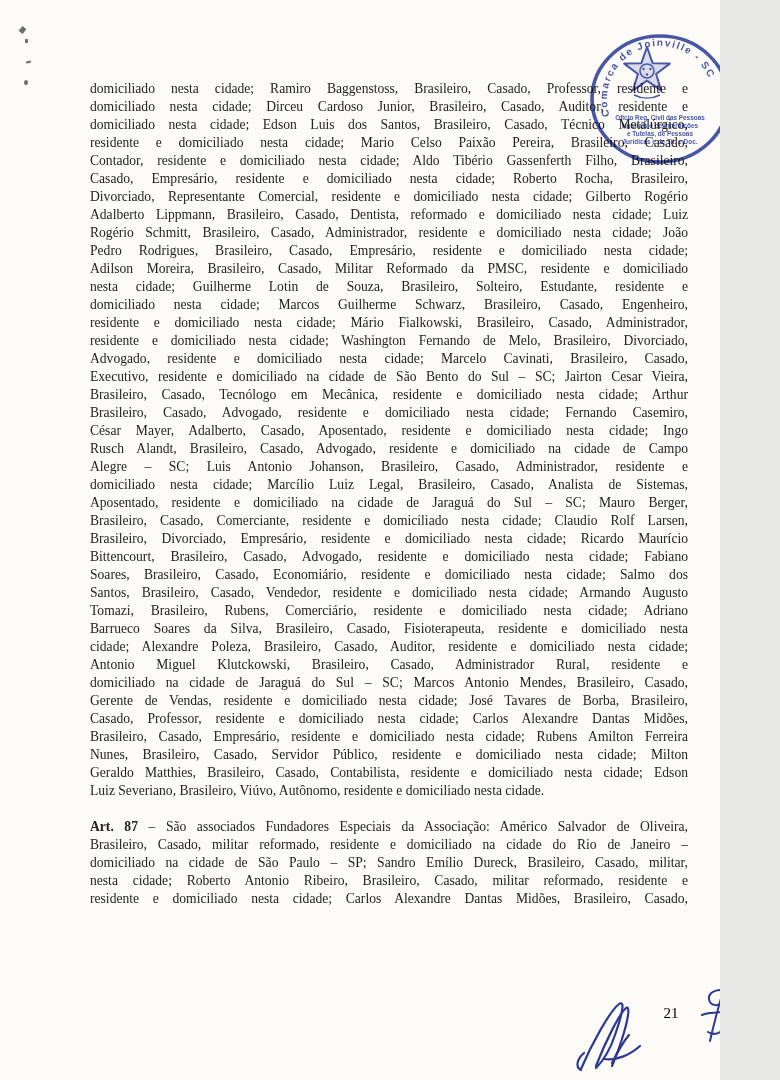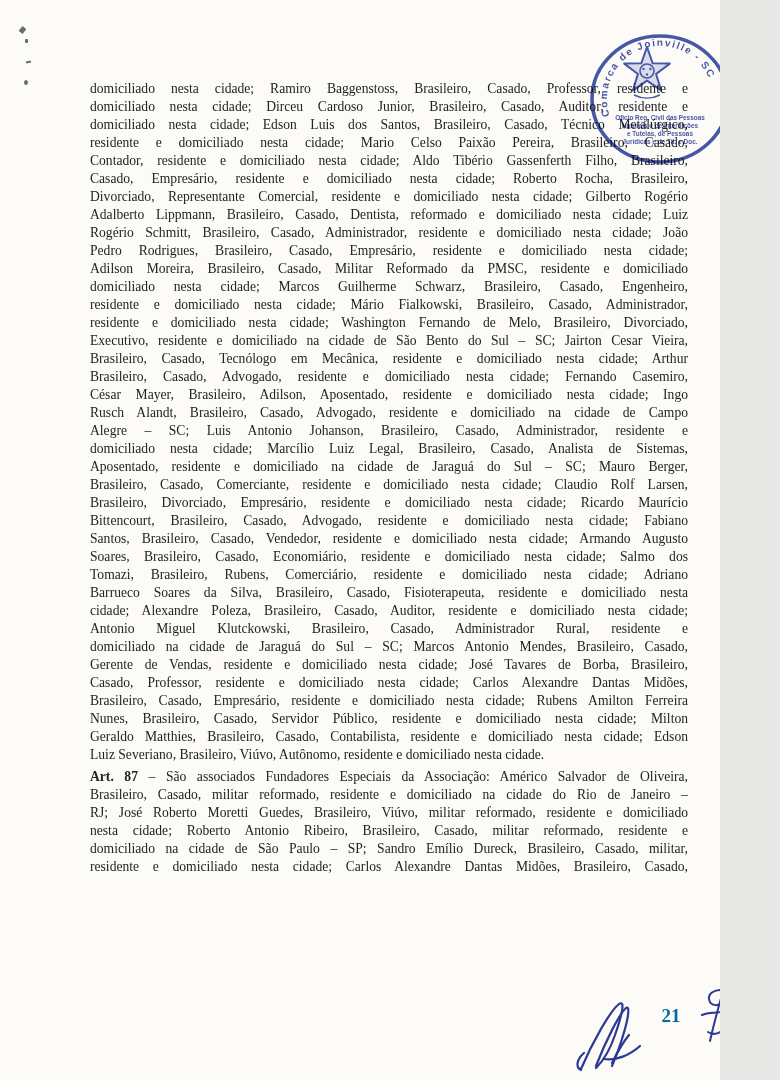--- a/index.html
+++ b/index.html
@@ -11,42 +11,42 @@
   }
   .text-block{
     position:absolute; left:90px; top:80px; width:598px;
     color:#232325; font-size:13.6px; line-height:18px;
   }
   .line{
     text-align:justify; text-align-last:justify;
     max-height:18px; overflow:hidden;
   }
   #para1 .line:last-child{ text-align-last:left; }
-  .para2{ margin-top:4px; }
+  .para2{ margin-top:18px; }
   .para2 b{ font-weight:bold; }
   
   .stamp{
     position:absolute; left:586px; top:31px;
     mix-blend-mode:multiply; opacity:.88;
   }
   .stamp text{ fill:#2e3f9e; }
   
   .ink{ position:absolute; color:#31409c; mix-blend-mode:multiply; }
   .hw-23{
     left:722px; top:60px; font-size:16px; font-style:italic;
     transform:rotate(-38deg); letter-spacing:2px; font-family:"DejaVu Serif", serif;
   }
   .hw-d{
     left:727px; top:86px; font-size:31px; font-style:italic; font-weight:bold;
     transform:rotate(8deg); font-family:"DejaVu Serif", serif;
   }
   .pageno{
     position:absolute; left:655px; top:1005px; width:32px;
-    font-family:"Liberation Serif", serif; font-weight:bold;
-    font-size:19px; color:#0369a1; text-align:center;
+    font-family:"Liberation Serif", serif; font-weight:normal;
+    font-size:15px; color:#000000; text-align:center;
   }
   .speck{ position:absolute; background:#3c3c3c; opacity:.75; }
   .sp1{ left:20px; top:27px; width:5px; height:6px; transform:rotate(40deg); }
   .sp2{ left:25px; top:39px; width:3px; height:4px; border-radius:1px; }
   .sp3{ left:26px; top:61px; width:5px; height:2px; transform:rotate(-10deg); }
   .sp4{ left:24px; top:80px; width:4px; height:5px; border-radius:50%; }
   svg.draw{ position:absolute; mix-blend-mode:multiply; }
   .sig{ left:574px; top:997px; }
   .flo{ left:699px; top:985px; }
 </style>
@@ -66,55 +66,56 @@
         <div class="line">domiciliado nesta cidade; Dirceu Cardoso Junior, Brasileiro, Casado, Auditor, residente e</div>
         <div class="line">domiciliado nesta cidade; Edson Luis dos Santos, Brasileiro, Casado, Técnico Metalúrgico,</div>
         <div class="line">residente e domiciliado nesta cidade; Mario Celso Paixão Pereira, Brasileiro, Casado,</div>
         <div class="line">Contador, residente e domiciliado nesta cidade; Aldo Tibério Gassenferth Filho, Brasileiro,</div>
         <div class="line">Casado, Empresário, residente e domiciliado nesta cidade; Roberto Rocha, Brasileiro,</div>
         <div class="line">Divorciado, Representante Comercial, residente e domiciliado nesta cidade; Gilberto Rogério</div>
         <div class="line">Adalberto Lippmann, Brasileiro, Casado, Dentista, reformado e domiciliado nesta cidade; Luiz</div>
         <div class="line">Rogério Schmitt, Brasileiro, Casado, Administrador, residente e domiciliado nesta cidade; João</div>
         <div class="line">Pedro Rodrigues, Brasileiro, Casado, Empresário, residente e domiciliado nesta cidade;</div>
         <div class="line">Adilson Moreira, Brasileiro, Casado, Militar Reformado da PMSC, residente e domiciliado</div>
+        <div class="line">nesta cidade; Guilherme Lotin de Souza, Brasileiro, Solteiro, Estudante, residente e</div>
         <div class="line">domiciliado nesta cidade; Marcos Guilherme Schwarz, Brasileiro, Casado, Engenheiro,</div>
         <div class="line">residente e domiciliado nesta cidade; Mário Fialkowski, Brasileiro, Casado, Administrador,</div>
         <div class="line">residente e domiciliado nesta cidade; Washington Fernando de Melo, Brasileiro, Divorciado,</div>
+        <div class="line">Advogado, residente e domiciliado nesta cidade; Marcelo Cavinati, Brasileiro, Casado,</div>
         <div class="line">Executivo, residente e domiciliado na cidade de São Bento do Sul – SC; Jairton Cesar Vieira,</div>
         <div class="line">Brasileiro, Casado, Tecnólogo em Mecânica, residente e domiciliado nesta cidade; Arthur</div>
         <div class="line">Brasileiro, Casado, Advogado, residente e domiciliado nesta cidade; Fernando Casemiro,</div>
-        <div class="line">César Mayer, Brasileiro, Adilson, Aposentado, residente e domiciliado nesta cidade; Ingo</div>
+        <div class="line">César Mayer, Adalberto, Casado, Aposentado, residente e domiciliado nesta cidade; Ingo</div>
         <div class="line">Rusch Alandt, Brasileiro, Casado, Advogado, residente e domiciliado na cidade de Campo</div>
         <div class="line">Alegre – SC; Luis Antonio Johanson, Brasileiro, Casado, Administrador, residente e</div>
         <div class="line">domiciliado nesta cidade; Marcílio Luiz Legal, Brasileiro, Casado, Analista de Sistemas,</div>
         <div class="line">Aposentado, residente e domiciliado na cidade de Jaraguá do Sul – SC; Mauro Berger,</div>
         <div class="line">Brasileiro, Casado, Comerciante, residente e domiciliado nesta cidade; Claudio Rolf Larsen,</div>
         <div class="line">Brasileiro, Divorciado, Empresário, residente e domiciliado nesta cidade; Ricardo Maurício</div>
         <div class="line">Bittencourt, Brasileiro, Casado, Advogado, residente e domiciliado nesta cidade; Fabiano</div>
+        <div class="line">Soares, Brasileiro, Casado, Economiário, residente e domiciliado nesta cidade; Salmo dos</div>
         <div class="line">Santos, Brasileiro, Casado, Vendedor, residente e domiciliado nesta cidade; Armando Augusto</div>
-        <div class="line">Soares, Brasileiro, Casado, Economiário, residente e domiciliado nesta cidade; Salmo dos</div>
         <div class="line">Tomazi, Brasileiro, Rubens, Comerciário, residente e domiciliado nesta cidade; Adriano</div>
         <div class="line">Barrueco Soares da Silva, Brasileiro, Casado, Fisioterapeuta, residente e domiciliado nesta</div>
         <div class="line">cidade; Alexandre Poleza, Brasileiro, Casado, Auditor, residente e domiciliado nesta cidade;</div>
         <div class="line">Antonio Miguel Klutckowski, Brasileiro, Casado, Administrador Rural, residente e</div>
         <div class="line">domiciliado na cidade de Jaraguá do Sul – SC; Marcos Antonio Mendes, Brasileiro, Casado,</div>
         <div class="line">Gerente de Vendas, residente e domiciliado nesta cidade; José Tavares de Borba, Brasileiro,</div>
         <div class="line">Casado, Professor, residente e domiciliado nesta cidade; Carlos Alexandre Dantas Midões,</div>
         <div class="line">Brasileiro, Casado, Empresário, residente e domiciliado nesta cidade; Rubens Amilton Ferreira</div>
         <div class="line">Nunes, Brasileiro, Casado, Servidor Público, residente e domiciliado nesta cidade; Milton</div>
         <div class="line">Geraldo Matthies, Brasileiro, Casado, Contabilista, residente e domiciliado nesta cidade; Edson</div>
         <div class="line">Luiz Severiano, Brasileiro, Viúvo, Autônomo, residente e domiciliado nesta cidade.</div>
       </div>
     <div class="para para2">
       <div class="line"><b>Art. 87</b><span> – São associados Fundadores Especiais da Associação: Américo Salvador de Oliveira,</span></div>
       <div>
           <div class="line">Brasileiro, Casado, militar reformado, residente e domiciliado na cidade do Rio de Janeiro –</div>
-          <div class="line">RJ; José Roberto Moretti Guedes, Brasileiro, Viúvo, militar reformado, residente e domiciliado</div>
+          <div class="line">domiciliado na cidade de São Paulo – SP; Sandro Emílio Dureck, Brasileiro, Casado, militar,</div>
           <div class="line">nesta cidade; Roberto Antonio Ribeiro, Brasileiro, Casado, militar reformado, residente e</div>
-          <div class="line">domiciliado na cidade de São Paulo – SP; Sandro Emílio Dureck, Brasileiro, Casado, militar,</div>
           <div class="line">residente e domiciliado nesta cidade; Carlos Alexandre Dantas Midões, Brasileiro, Casado,</div>
         </div>
     </div>
   </div>
 
   <svg class="stamp" width="148" height="138" viewBox="0 0 148 138">
     <ellipse cx="74" cy="68" rx="68" ry="63" fill="none" stroke="#2e3f9e" stroke-width="3.6"></ellipse>
     <path id="arcPath" d="M 26,90.4 A 53,53 0 1 1 122,90.4" fill="none"></path>
     <text font-family="Liberation Sans, sans-serif" font-size="10" font-weight="bold" letter-spacing="1.6">
       <textPath href="#arcPath" startOffset="6">Comarca de Joinville - SC</textPath>

